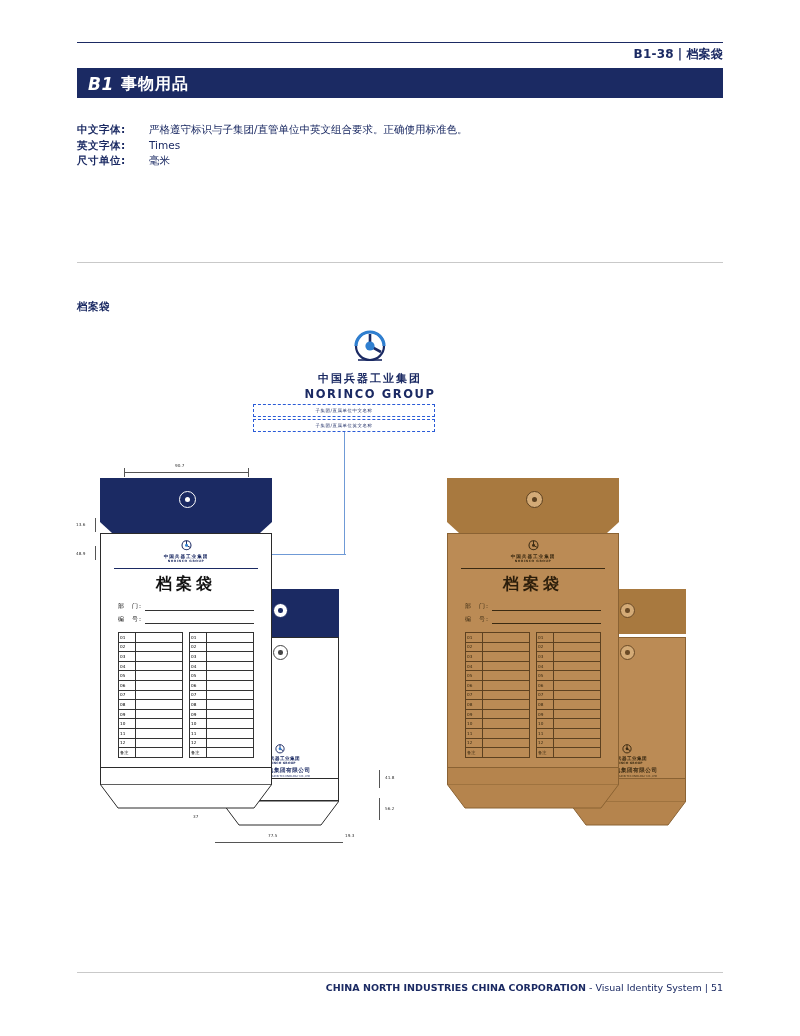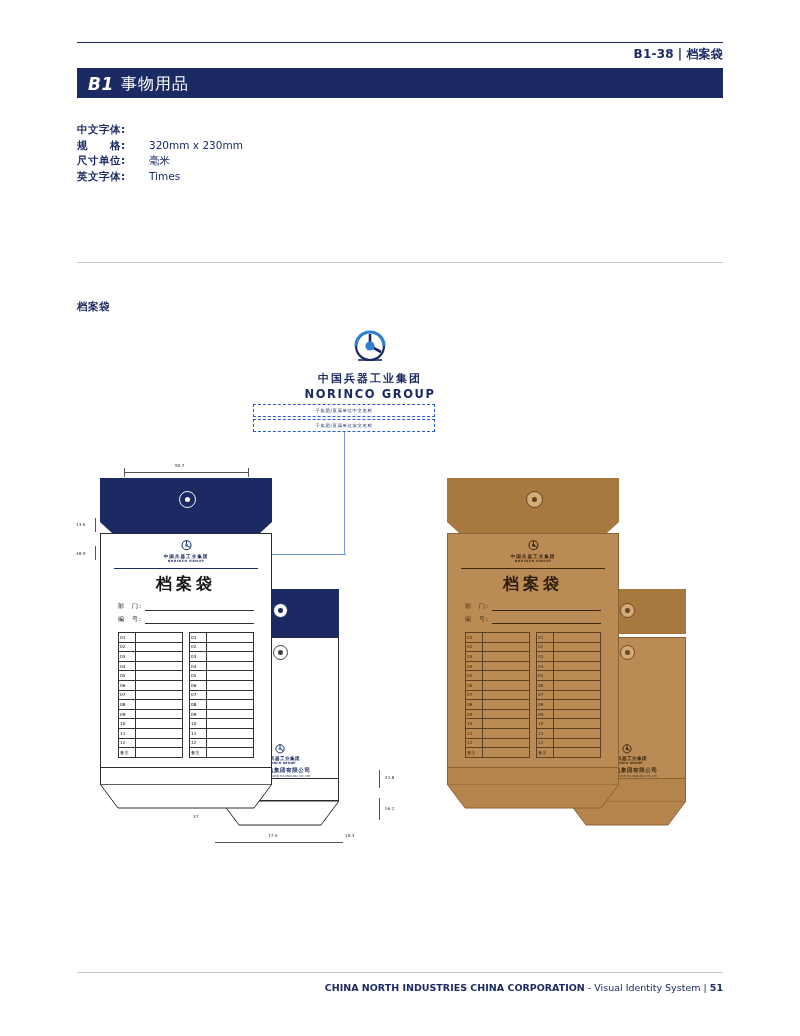--- a/index.html
+++ b/index.html
@@ -29,21 +29,21 @@
     position:absolute;left:77px;top:68px;width:646px;height:30px;
     background:#1b2a63;
   }
   .blue-bar .code{
     position:absolute;left:11px;top:6px;
     color:#ffffff;font-size:17px;font-weight:bold;font-style:italic;
     letter-spacing:.5px;
   }
   .blue-bar .title{
     position:absolute;left:44px;top:6px;
-    color:#ffffff;font-size:16px;font-weight:normal;
+    color:#ffffff;font-size:16px;font-weight:bold;
     letter-spacing:1px;
   }
 
   
   .specs{
     position:absolute;left:77px;top:122px;width:600px;
     font-size:10.5px;color:#1b2a63;line-height:15.5px;
   }
   .spec-row{display:flex;align-items:flex-start;white-space:nowrap;}
   .spec-label{
@@ -104,52 +104,49 @@
 
   
   .footer-rule{
     position:absolute;left:77px;top:972px;width:646px;height:1px;background:#c9c9c9;
   }
   .footer{
     position:absolute;right:77px;top:982px;
     font-size:9.5px;color:#1b2a63;white-space:nowrap;text-align:right;
   }
   .footer b{font-weight:bold;}
-  .footer .pg{font-weight:bold;}
+  .footer .pg{font-weight:normal;}
 </style>
 </head>
 <body>
 
 <div class="page">
 
   <div class="header-rule"></div>
   <div class="header-right">
     <span>B1-38</span><span class="sep">|</span><span>档案袋</span>
   </div>
 
   <div class="blue-bar">
     <span class="code">B1</span>
     <span class="title">事物用品</span>
   </div>
 
   <div class="specs">
     <div class="spec-row">
       <span class="spec-label">中文字体:</span>
+      <span class="spec-value">严格遵守标识与子集团/直管单位中英文组合要求。正确使用标准色。</span>
     </div>
     <div class="spec-row">
-      <span class="spec-label">规　　格:</span>
-      <span class="spec-value">320mm x 230mm</span>
+      <span class="spec-label">英文字体:</span>
+      <span class="spec-value">Times</span>
     </div>
     <div class="spec-row">
       <span class="spec-label">尺寸单位:</span>
       <span class="spec-value">毫米</span>
-    </div>
-    <div class="spec-row">
-      <span class="spec-label">英文字体:</span>
-      <span class="spec-value">Times</span>
     </div>
   </div>
 
   <div class="divider"></div>
   <div class="section-label">档案袋</div>
 
   <div class="lockup">
     <div class="mark">
       <svg viewBox="0 0 44 38" width="44" height="38">
         <circle cx="22" cy="16" r="14" fill="none" stroke="#1b2a63" stroke-width="2.2"></circle>

